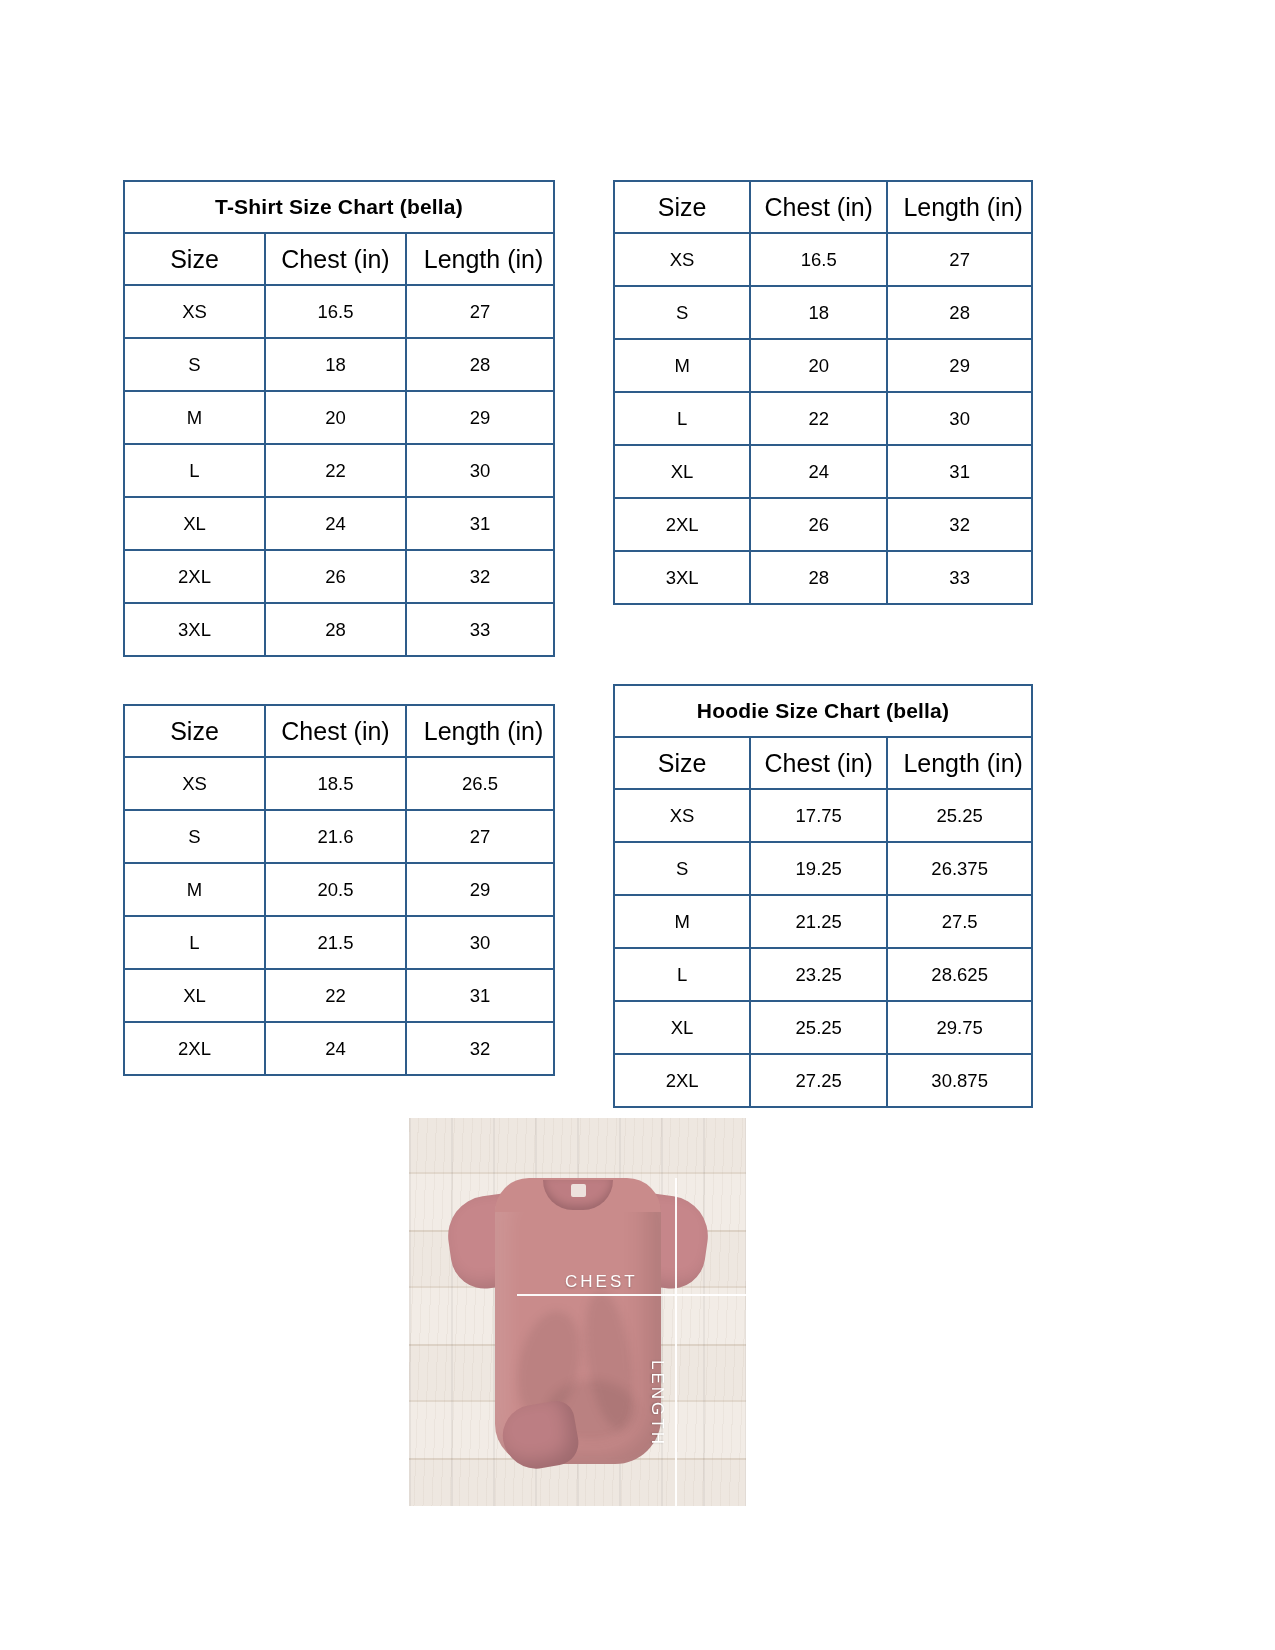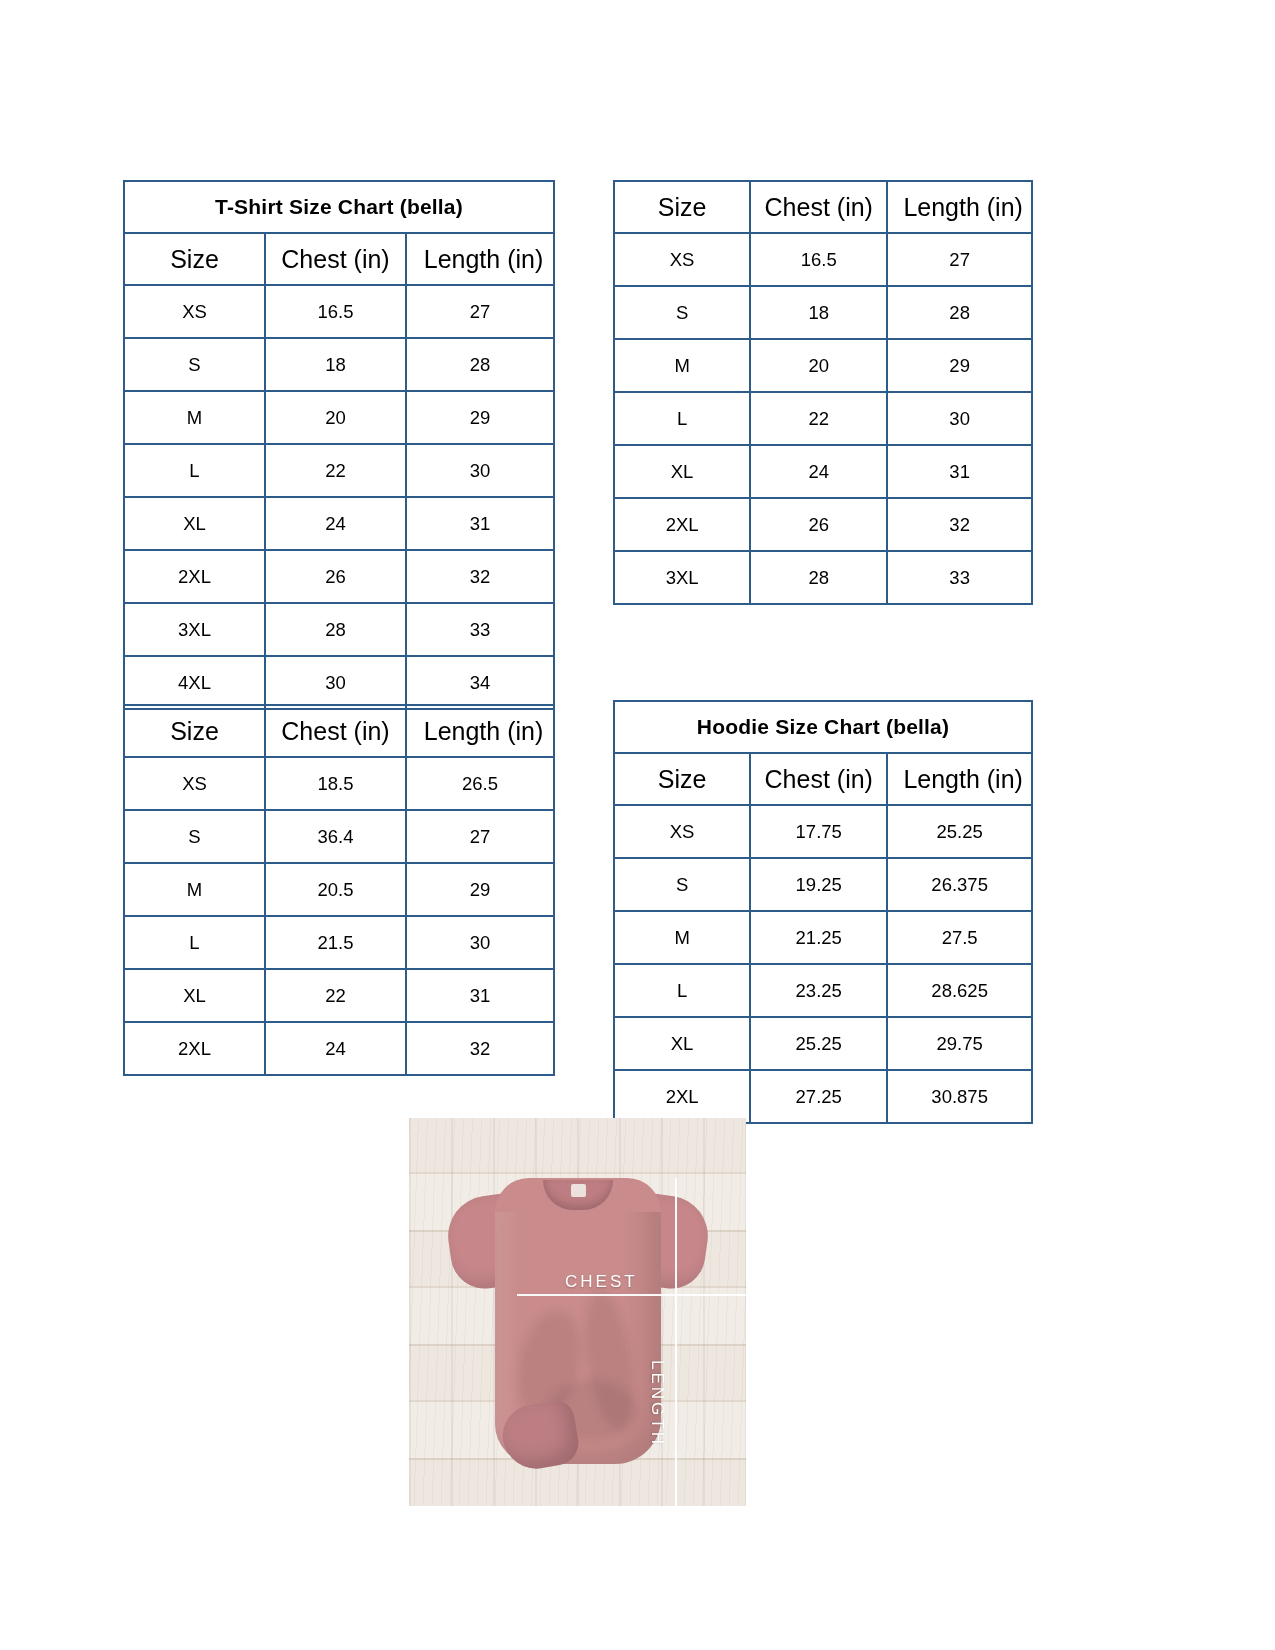--- a/index.html
+++ b/index.html
@@ -58,21 +58,21 @@
     height: 49px;
   }
   .col-size { width: 137px; }
   .col-chest { width: 137px; }
   .col-length { width: 137px; padding-left: 8px; }
 
   
   #block-tshirt    { left: 0px;   top: 0px; border-radius: 10px; }
   #block-longsleeve{ left: 490px; top: 0px; }
   #block-sweatshirt{ left: 0px;   top: 524px; }
-  #block-hoodie    { left: 490px; top: 520px; }
+  #block-hoodie    { left: 490px; top: 504px; }
 
   
   .photo-wrap {
     position: absolute;
     left: 409px;
     top: 1118px;
     width: 337px;
     height: 388px;
     overflow: hidden;
     background: #15803d;
@@ -277,25 +277,20 @@
         <tr>
           <td class="data-cell">2XL</td>
           <td class="data-cell">26</td>
           <td class="data-cell">32</td>
         </tr>
         <tr>
           <td class="data-cell">3XL</td>
           <td class="data-cell">28</td>
           <td class="data-cell">33</td>
         </tr>
-        <tr>
-          <td class="data-cell">4XL</td>
-          <td class="data-cell">30</td>
-          <td class="data-cell">34</td>
-        </tr>
       </tbody>
         </table>
     </div>
 
     <div class="chart-block" id="block-longsleeve">
       <table class="size-chart">
         <tbody>
         <tr>
           <td class="head-cell col-size">Size</td>
           <td class="head-cell col-chest">Chest (in)</td>
@@ -348,21 +343,21 @@
           <td class="head-cell col-chest">Chest (in)</td>
           <td class="head-cell col-length">Length (in)</td>
         </tr>
         <tr>
           <td class="data-cell">XS</td>
           <td class="data-cell">18.5</td>
           <td class="data-cell">26.5</td>
         </tr>
         <tr>
           <td class="data-cell">S</td>
-          <td class="data-cell">36.4</td>
+          <td class="data-cell">21.6</td>
           <td class="data-cell">27</td>
         </tr>
         <tr>
           <td class="data-cell">M</td>
           <td class="data-cell">20.5</td>
           <td class="data-cell">29</td>
         </tr>
         <tr>
           <td class="data-cell">L</td>
           <td class="data-cell">21.5</td>

